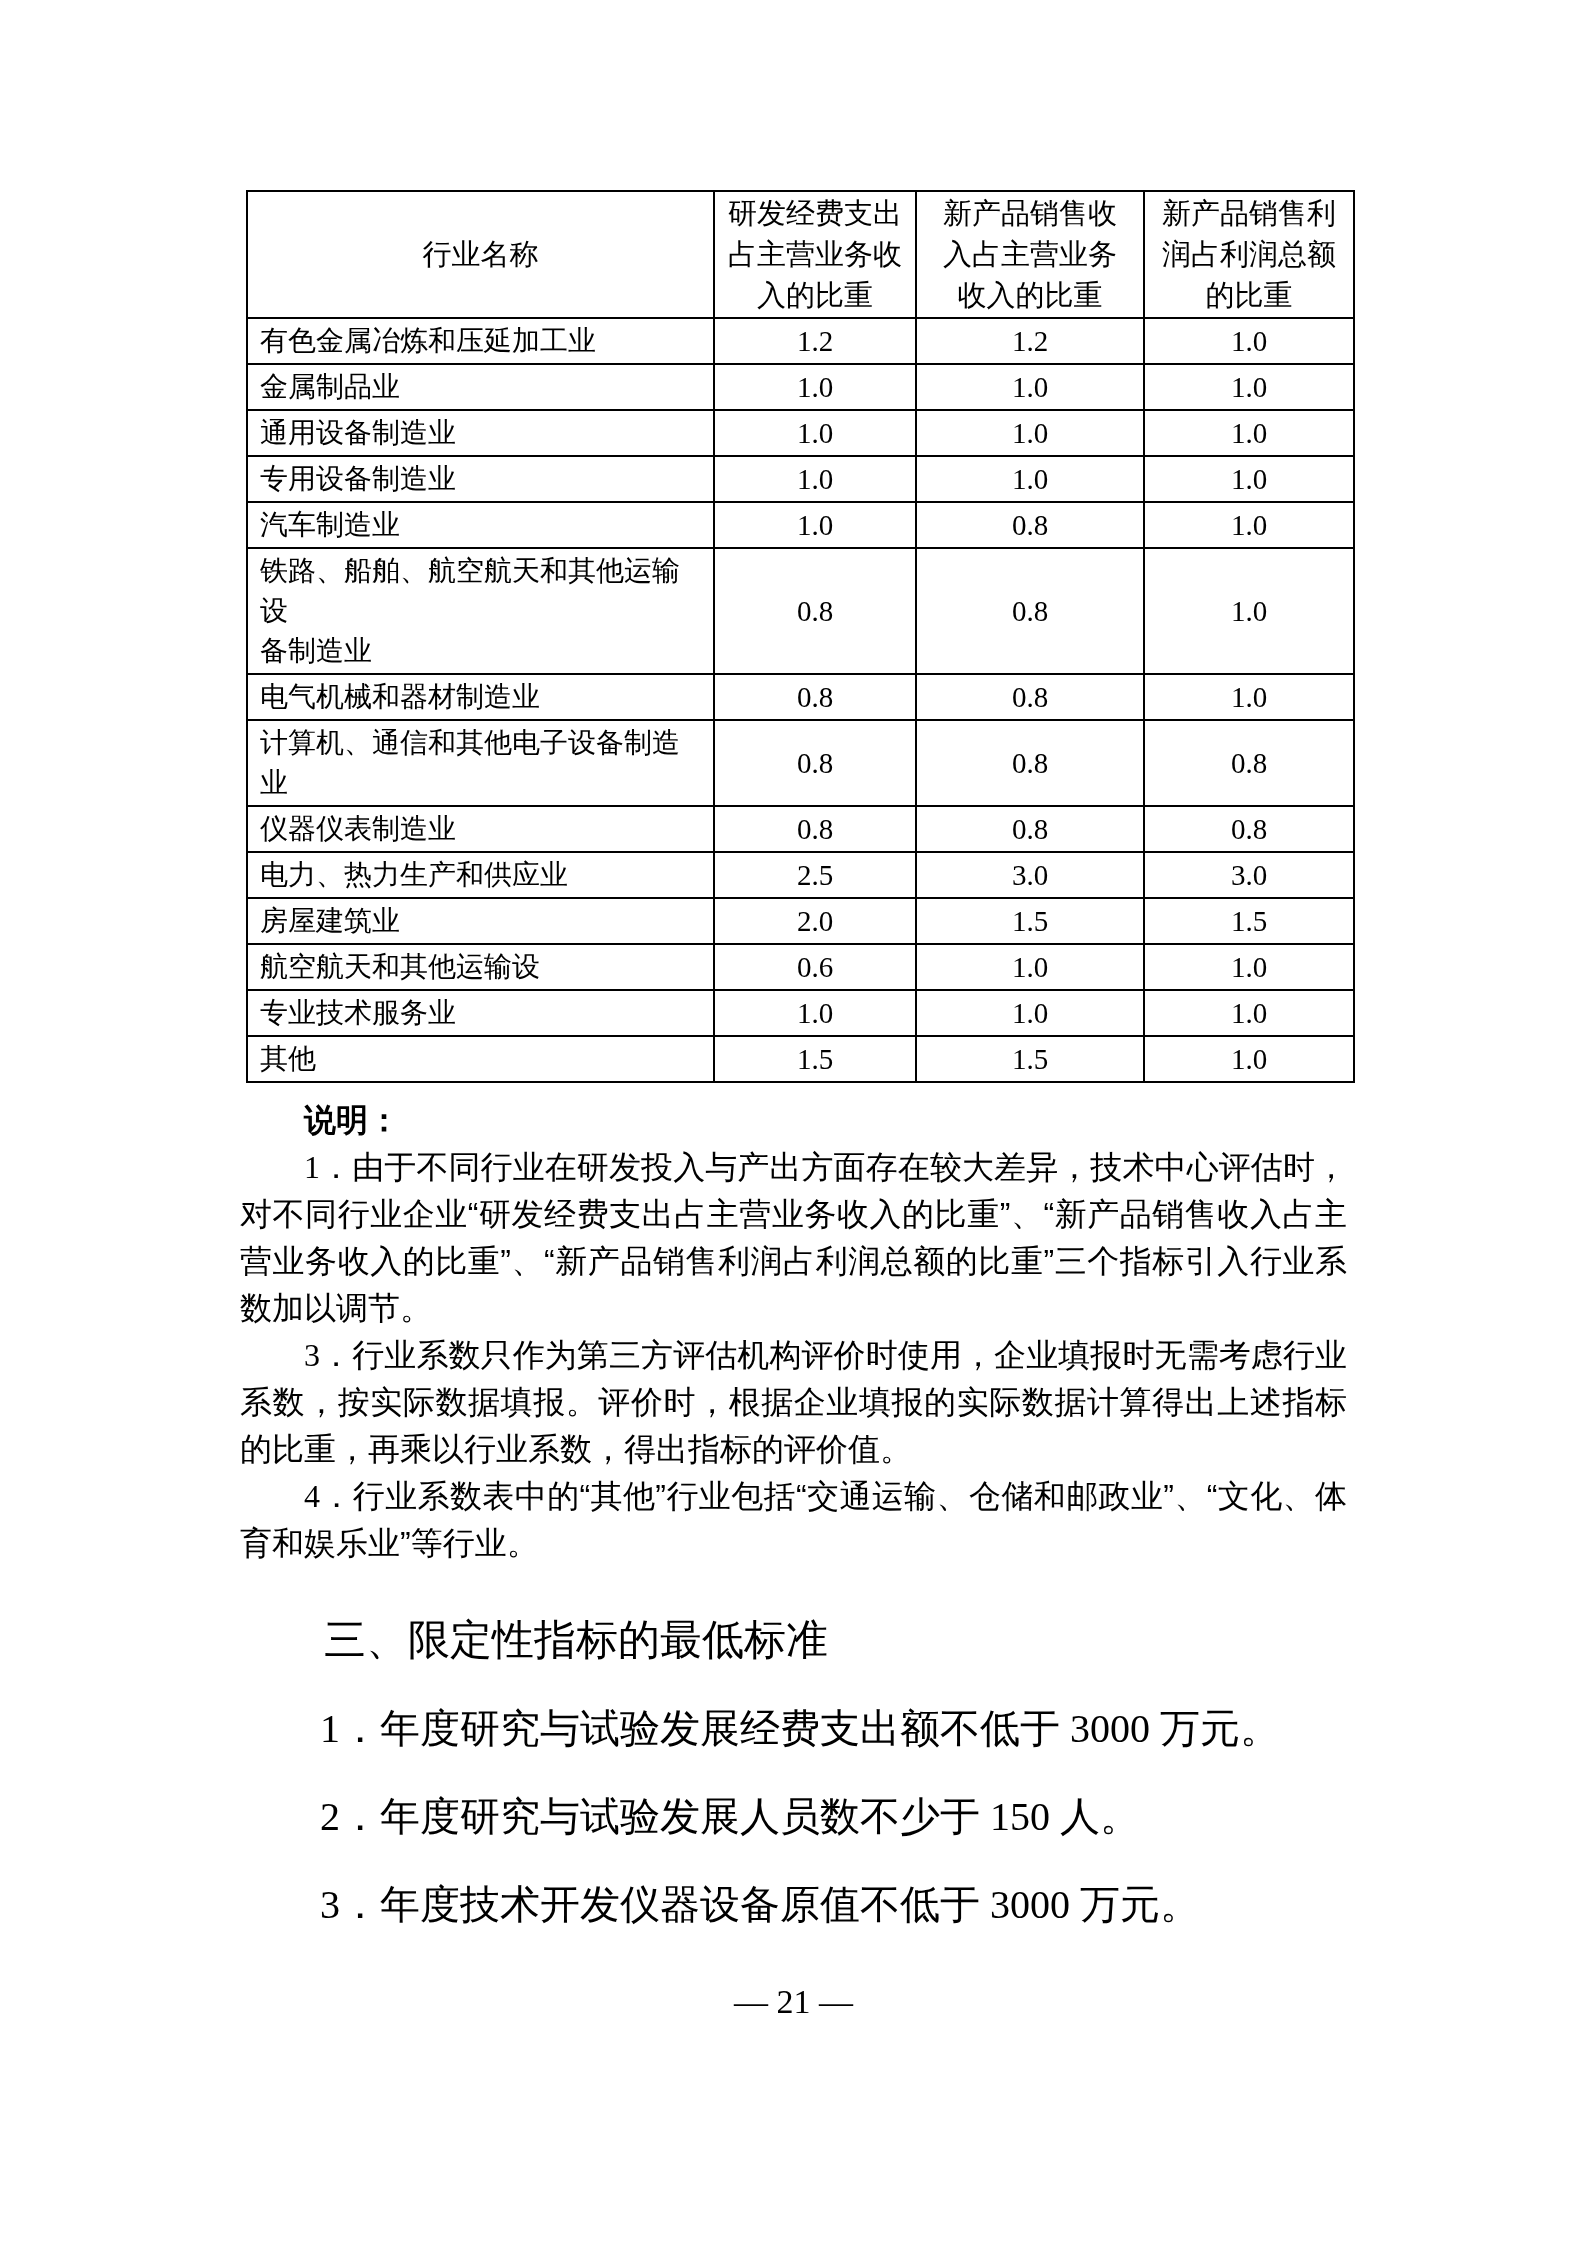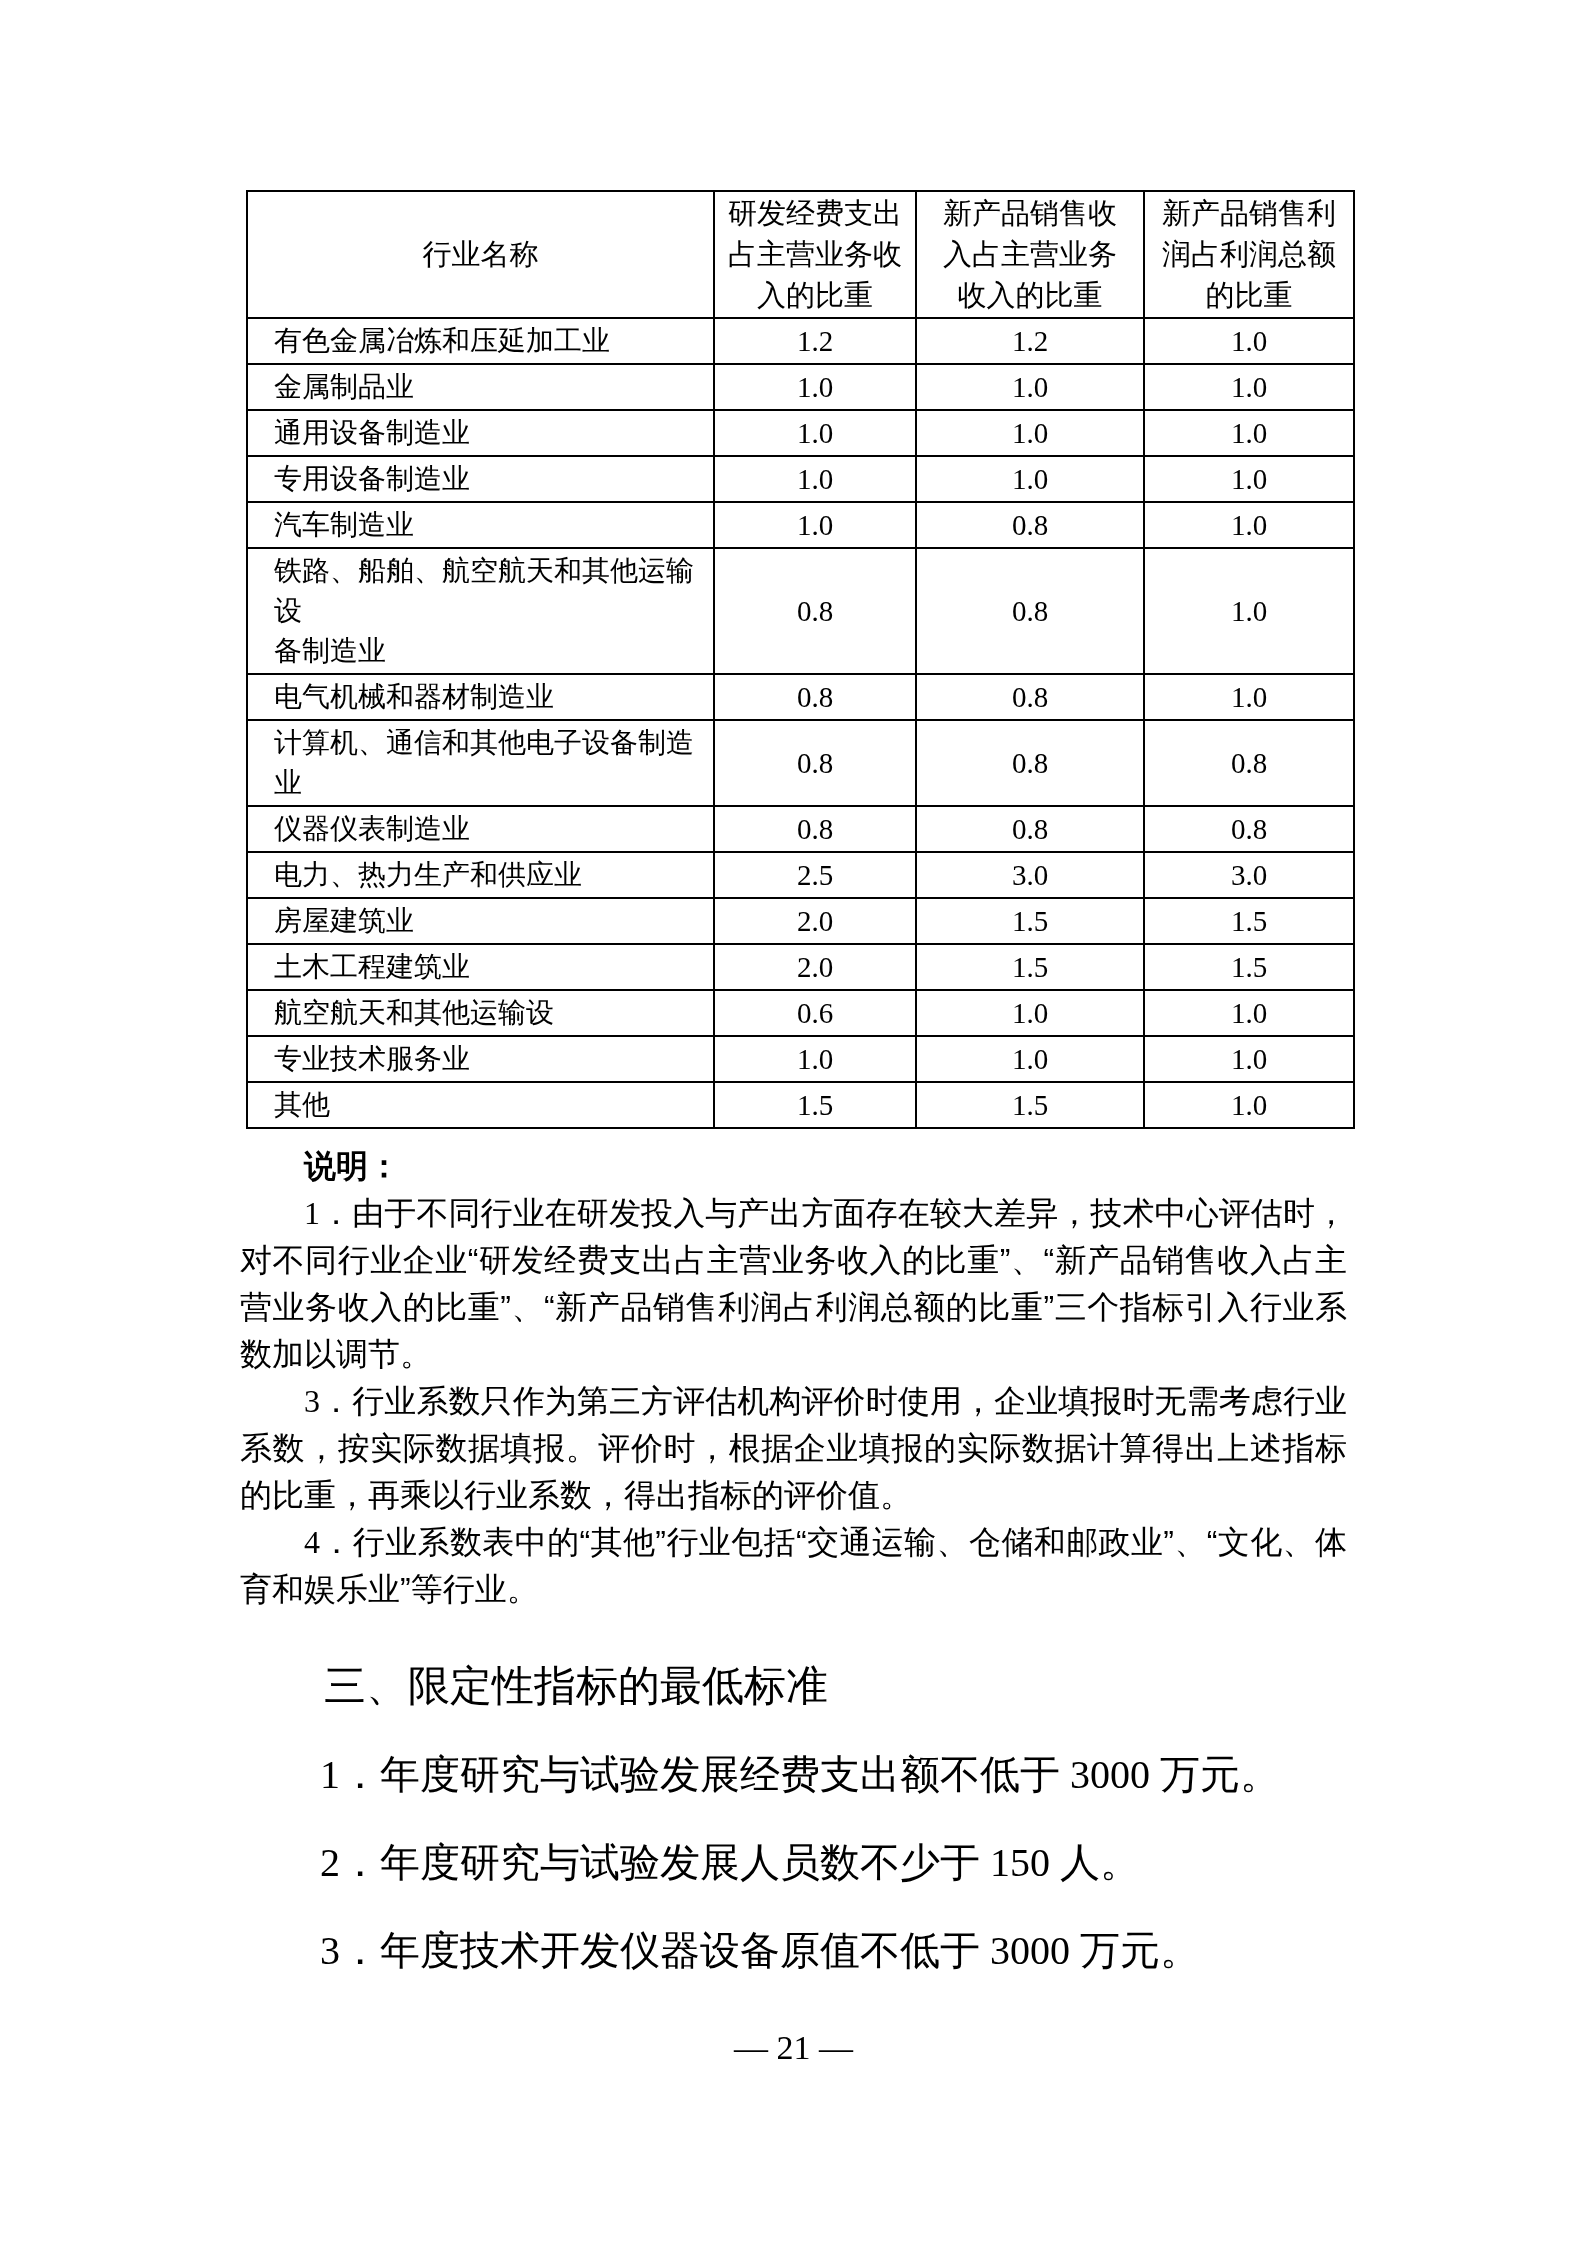--- a/index.html
+++ b/index.html
@@ -33,21 +33,21 @@
     line-height: 41px;
     text-align: center;
     white-space: pre-line;
     border-radius: 22px;
   }
   table.coef tbody tr { height: 46px; }
   td.name-cell {
     font-size: 28px;
     line-height: 40px;
     text-align: left;
-    padding: 2px 6px 2px 26px;
+    padding: 2px 6px 2px 12px;
     white-space: pre-line;
   }
   td.val-cell {
     font-family: "Liberation Serif", serif;
     font-size: 29px;
     text-align: center;
   }
   
   .notes {
     width: 1107px;
@@ -190,26 +190,20 @@
           <td class="val-cell">3.0</td>
         </tr>
 
         <tr>
           <td class="name-cell">房屋建筑业</td>
           <td class="val-cell">2.0</td>
           <td class="val-cell">1.5</td>
           <td class="val-cell">1.5</td>
         </tr>
 
-        <tr>
-          <td class="name-cell">土木工程建筑业</td>
-          <td class="val-cell">2.0</td>
-          <td class="val-cell">1.5</td>
-          <td class="val-cell">1.5</td>
-        </tr>
 
 
         <tr>
           <td class="name-cell">航空航天和其他运输设</td>
           <td class="val-cell">0.6</td>
           <td class="val-cell">1.0</td>
           <td class="val-cell">1.0</td>
         </tr>
 
         <tr>

